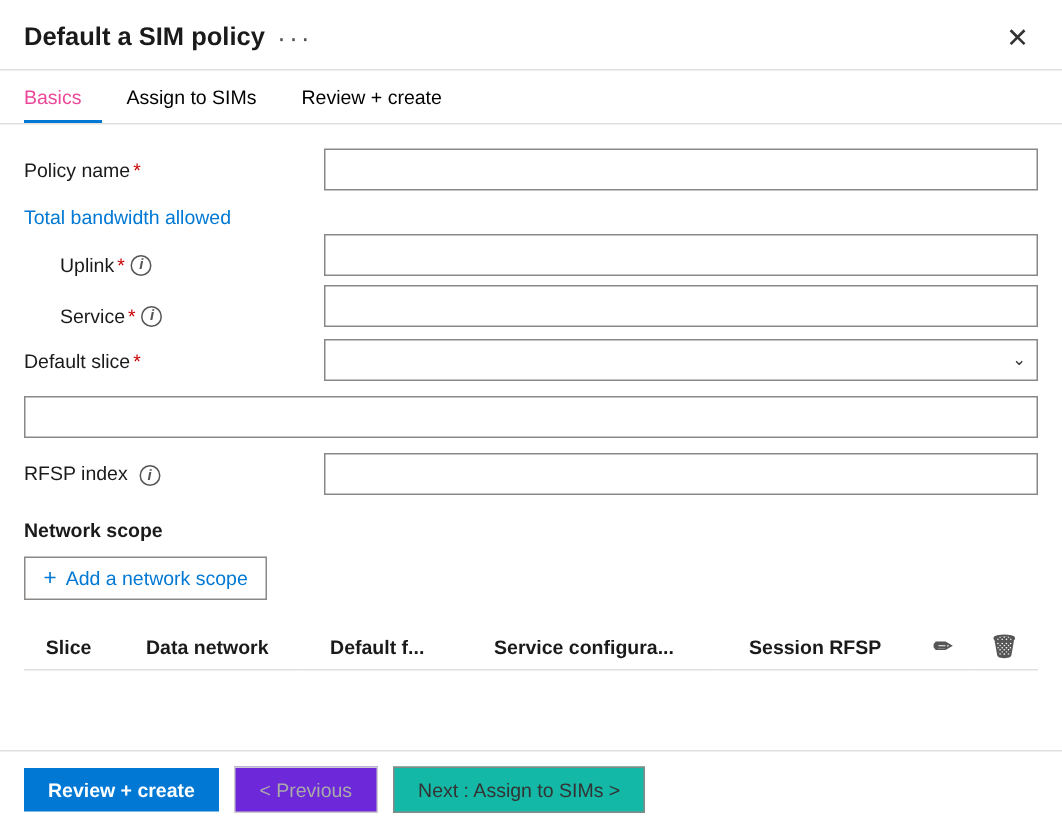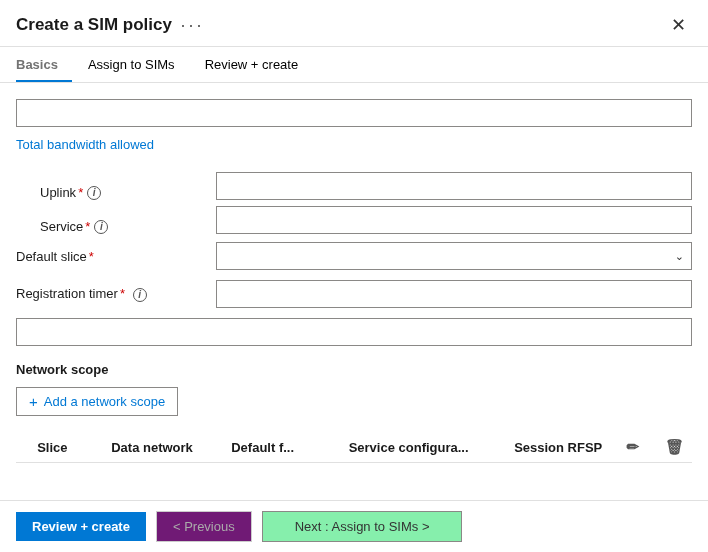--- a/index.html
+++ b/index.html
@@ -66,23 +66,23 @@
     .tab {
       padding: 10px 14px 8px 0;
       margin-right: 16px;
       font-size: 13px;
       color: #000000;
       cursor: pointer;
       border-bottom: 2px solid transparent;
       text-decoration: none;
     }
     .tab.active {
-      color: #737373;
+      color: #ec4899;
       border-bottom: 2px solid #0078d4;
-      font-weight: 700;
+      font-weight: 400;
     }
 
     
     .dialog-content {
       flex: 1;
       overflow-y: auto;
       padding: 16px 16px 8px 16px;
     }
 
     .form-row {
@@ -187,21 +187,21 @@
     }
     .plus-icon { font-size: 15px; color: #0078d4; }
 
     
     .scope-table {
       width: 100%;
       border-collapse: collapse;
       font-size: 13px;
     }
     .scope-table th {
-      text-align: right;
+      text-align: center;
       font-weight: 600;
       color: #1a1a1a;
       padding: 6px 8px;
       border-bottom: 1px solid #e0e0e0;
       background: #fff;
     }
     .table-action-icon {
       color: #555;
       cursor: pointer;
       font-size: 15px;
@@ -227,59 +227,62 @@
       font-weight: 600;
     }
     .btn-secondary {
       background: #fff;
       color: #333;
       border: 1px solid #8a8886;
       padding: 7px 16px;
       font-size: 13px;
       cursor: pointer;
     }
-    .btn-secondary:disabled { color: #aaa; border-color: #ccc; cursor: default; background: #701a75; }
+    .btn-secondary:disabled { color: #aaa; border-color: #ccc; cursor: default; background: #6d28d9; }
     .btn-next {
-      background: #86efac;
+      background: #14b8a6;
       color: #333;
       border: 1px solid #8a8886;
-      padding: 7px 32px;
+      padding: 7px 16px;
       font-size: 13px;
       cursor: pointer;
     }
   </style>
 </head>
 <body>
 
 <div class="dialog">
 
   <div class="dialog-header">
     <div class="dialog-title-area">
-      <span class="dialog-title">Create a SIM policy</span>
+      <span class="dialog-title">Default a SIM policy</span>
       <span class="dialog-more">···</span>
     </div>
     <button class="close-btn">✕</button>
   </div>
 
   <div class="tabs">
     <span class="tab active">Basics</span>
     <span class="tab">Assign to SIMs</span>
     <span class="tab">Review + create</span>
   </div>
 
   <div class="dialog-content">
 
     
     <div class="form-row">
+      <label class="form-label">
+        <span>Policy name</span><span class="required">*</span>
+      </label>
       <input class="form-input" type="text" value="" style="">
     </div>
 
     
     <div class="bandwidth-section">
-      <div class="form-row" style="margin-bottom:20px;">
+      <div class="form-row" style="margin-bottom:4px;">
         <span class="form-label" style="color:#0078d4;">Total bandwidth allowed</span>
       </div>
 
       <div class="bandwidth-row">
         <div class="bandwidth-sub-label">
           <span>Uplink</span>
           <span class="required">*</span>
           <span class="info-icon">i</span>
         </div>
         <input class="form-input" type="text" style="">
@@ -303,29 +306,29 @@
       <div class="form-select-wrapper">
         <select class="form-select">
           <option value=""></option>
         </select>
         <span class="select-chevron">⌄</span>
       </div>
     </div>
 
     
     <div class="form-row">
+      <input class="form-input" type="text" style="">
+    </div>
+
+    
+    <div class="form-row">
       <label class="form-label">
-        <span>Registration timer</span><span class="required">*</span>
+        <span>RFSP index</span>
         <span class="info-icon">i</span>
       </label>
-      <input class="form-input" type="text" style="">
-    </div>
-
-    
-    <div class="form-row">
       <input class="form-input" type="text" style="">
     </div>
 
     
     <div class="section-label">Network scope</div>
 
     <button class="add-scope-btn">
       <span class="plus-icon">+</span>
       <span>Add a network scope</span>
     </button>

